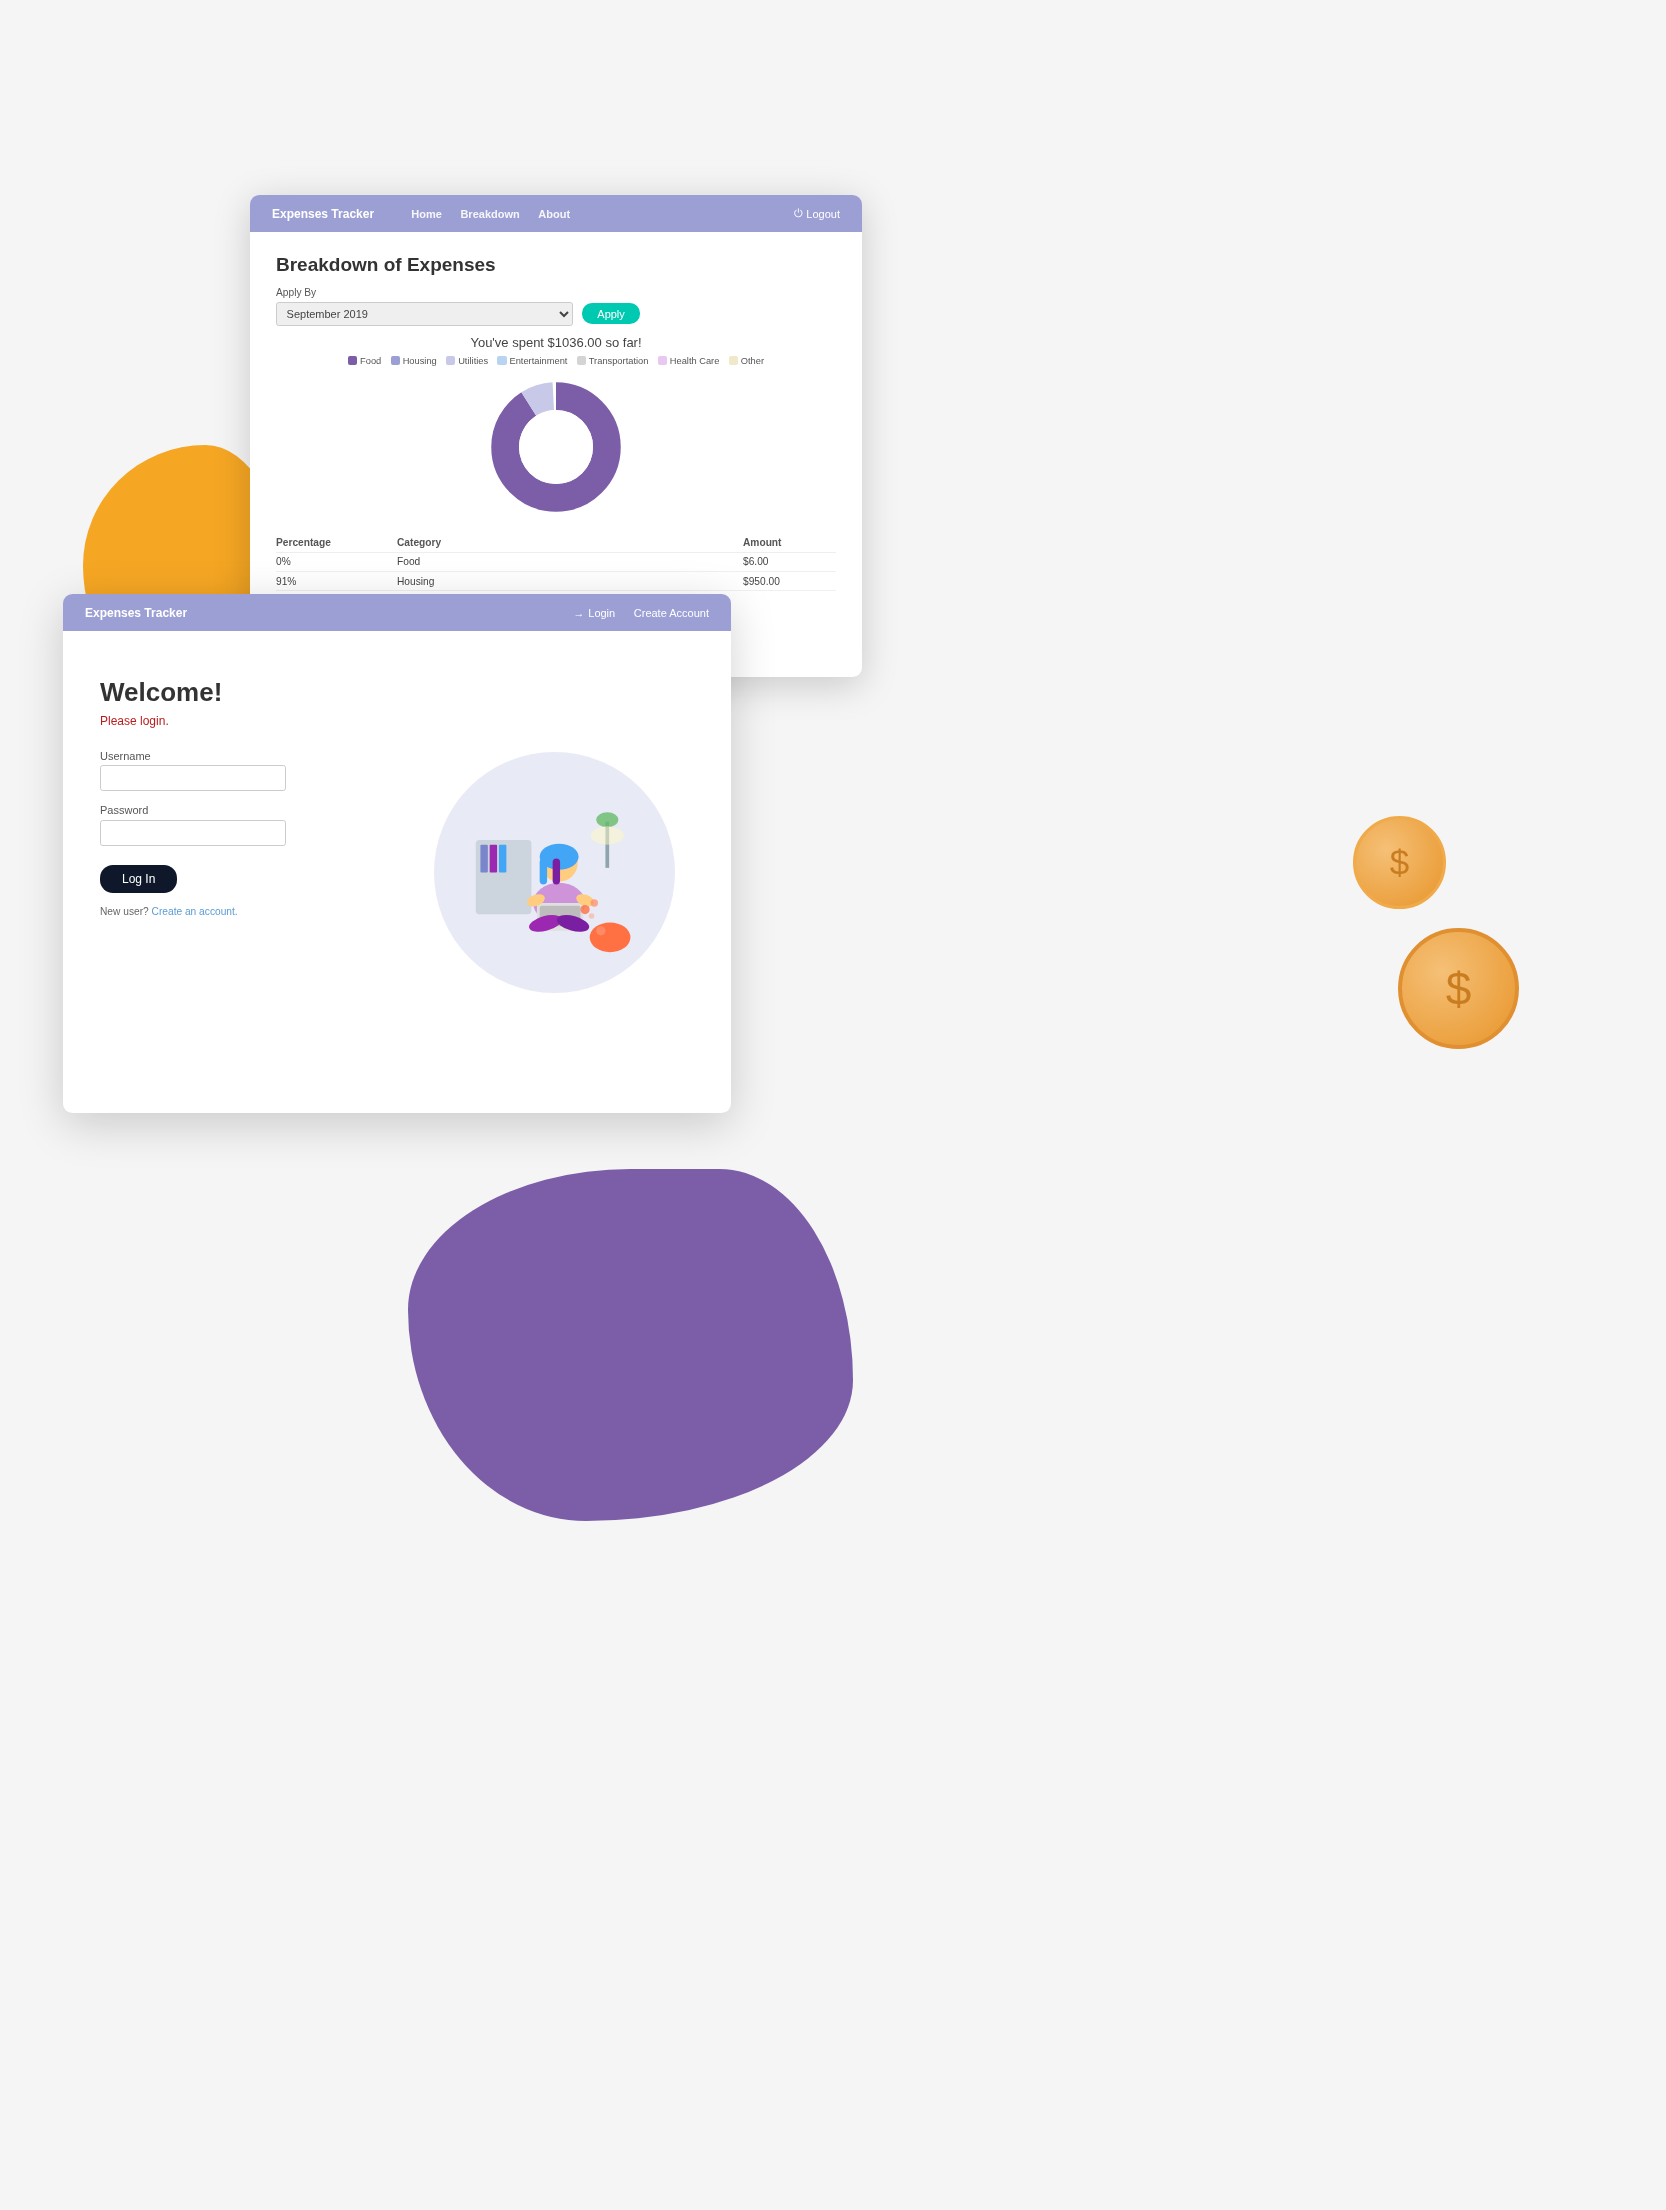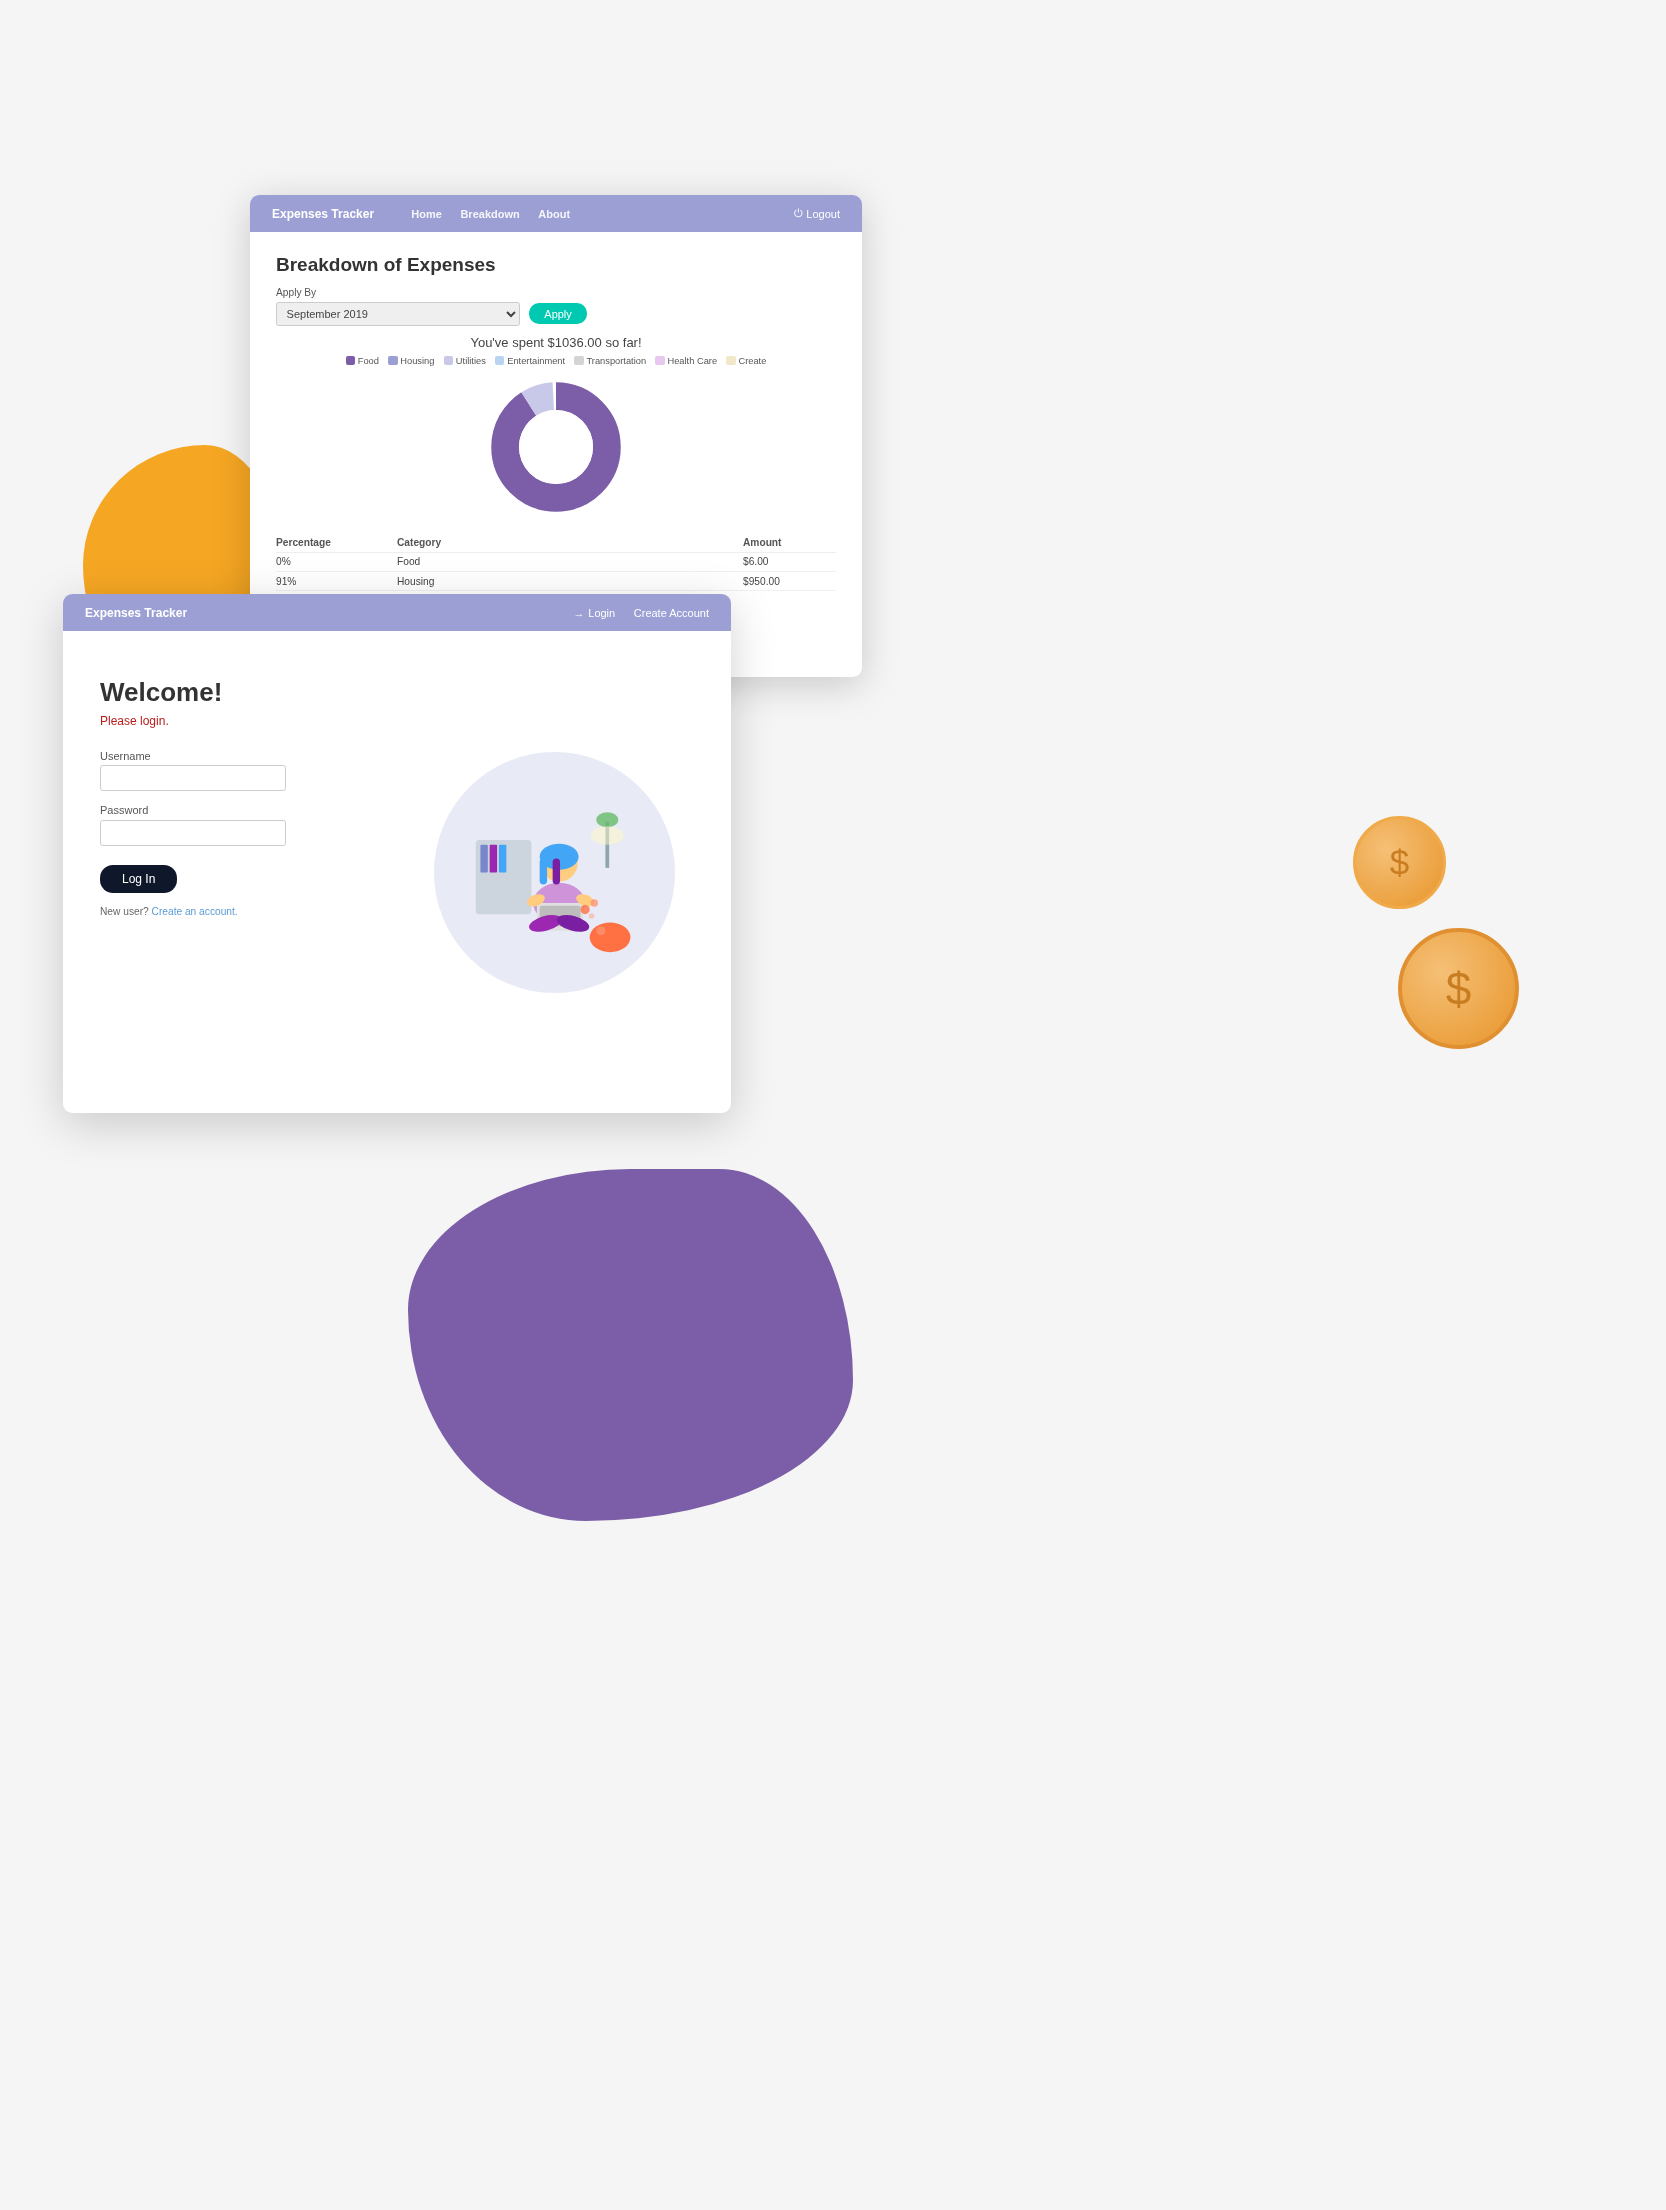--- a/index.html
+++ b/index.html
@@ -116,21 +116,21 @@
       color: #555;
       margin-bottom: 3.7px;
     }
     .filter-select-row {
       display: flex;
       align-items: center;
       gap: 9.3px;
       margin-bottom: 9.3px;
     }
     .filter-select {
-      width: 244px;
+      width: 297px;
       height: 24px;
       border: 0.9px solid #ccc;
       border-radius: 2.8px;
       font-size: 11px;
       padding: 0 5.6px;
       color: #444;
     }
     .apply-btn {
       background: #00C9B1;
       color: #fff;
@@ -357,21 +357,21 @@
         <div class="legend-item">
           <div class="legend-dot" style="background:#d4d4d4"></div>
           <span>Transportation</span>
         </div>
         <div class="legend-item">
           <div class="legend-dot" style="background:#e8c8f0"></div>
           <span>Health Care</span>
         </div>
         <div class="legend-item">
           <div class="legend-dot" style="background:#f0e8c8"></div>
-          <span>Create</span>
+          <span>Other</span>
         </div>
       </div>
       
       <div class="donut-chart">
         <svg width="148" height="148" viewBox="0 0 160 160">
 
           <circle cx="80" cy="80" r="55" fill="none" stroke="#7B5EA7" stroke-width="30" stroke-dasharray="314 346" stroke-dashoffset="0" transform="rotate(-90 80 80)"></circle>
 
           <circle cx="80" cy="80" r="55" fill="none" stroke="#c8c9e8" stroke-width="30" stroke-dasharray="28 346" stroke-dashoffset="-314" transform="rotate(-90 80 80)"></circle>
 

